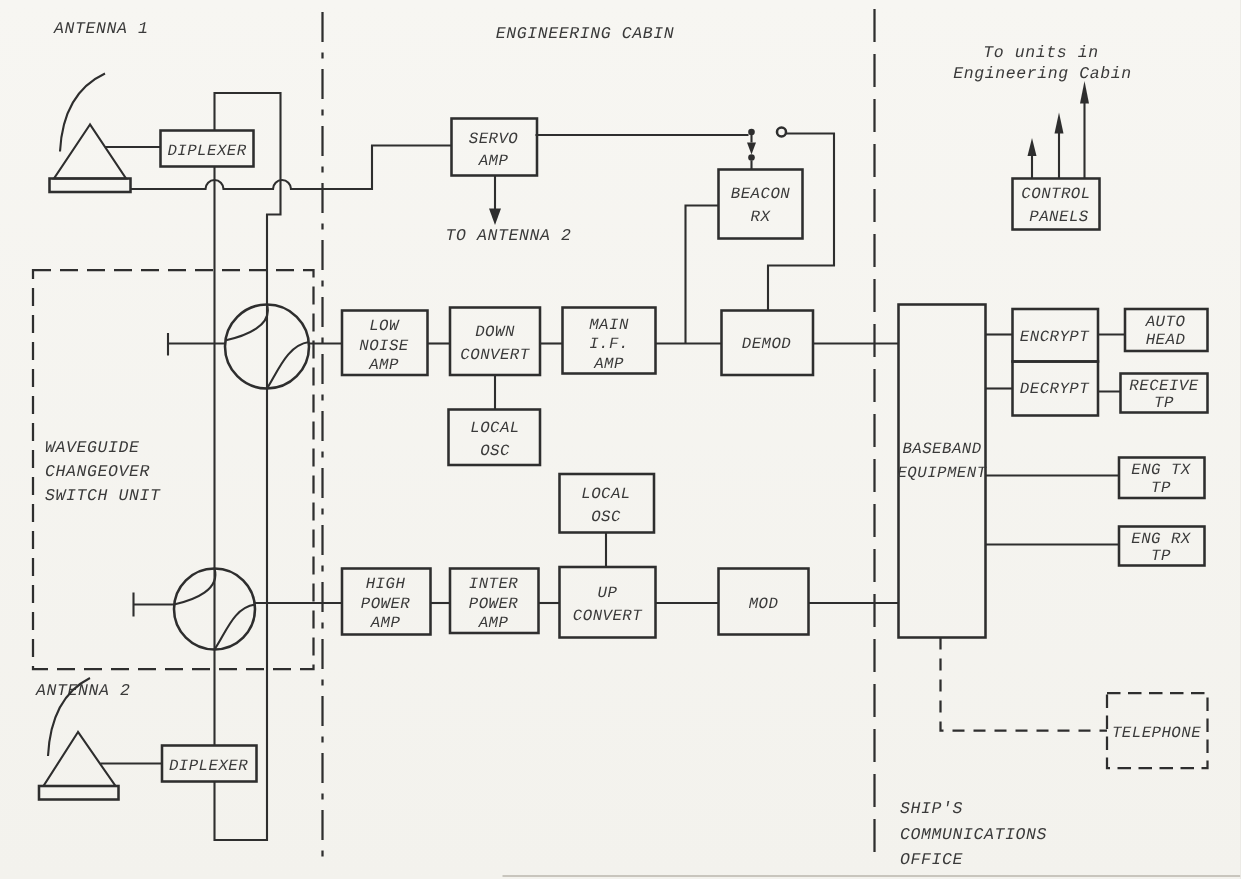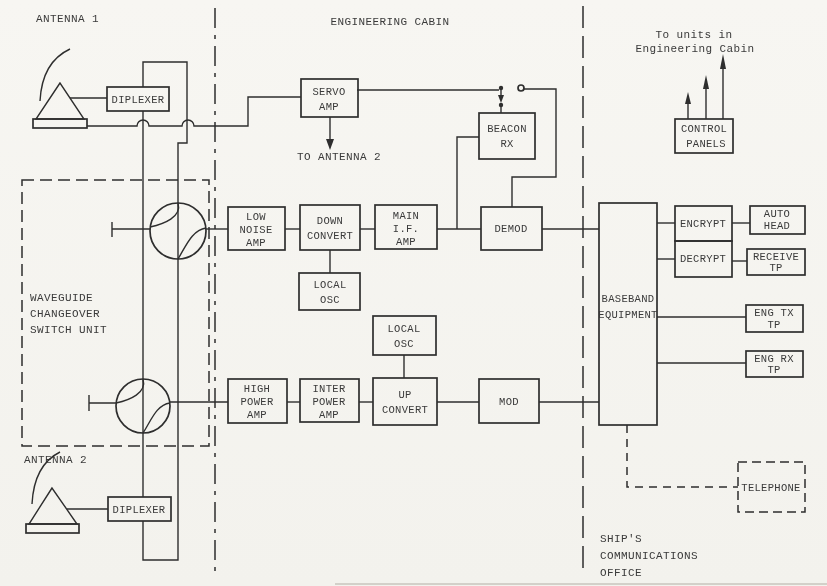--- a/index.html
+++ b/index.html
@@ -1,16 +1,16 @@
 <!DOCTYPE html>
 <html><head>
 <meta charset="utf-8">
 <style>
   html,body{margin:0;padding:0;background:#e9e7e2;}
-  .page{width:827px;height:586px;background:linear-gradient(#f7f6f2,#f3f2ed);position:relative;overflow:hidden;}
+  .page{width:827px;height:586px;background:linear-gradient(#f7f6f2,#f3f2ed);position:relative;overflow:hidden;font-style:italic;}
   svg{display:block;}
   .t{font-family:"Liberation Mono","DejaVu Sans Mono",monospace;font-size:10.5px;fill:#3a3a3a;text-anchor:middle;letter-spacing:.3px;}
   .h{font-family:"Liberation Mono","DejaVu Sans Mono",monospace;font-size:11px;fill:#3a3a3a;text-anchor:start;letter-spacing:.4px;}
   .hm{font-family:"Liberation Mono","DejaVu Sans Mono",monospace;font-size:11px;fill:#3a3a3a;text-anchor:middle;letter-spacing:.4px;}
   .bx{fill:none;stroke:#2e2e2e;stroke-width:1.7;}
   .ln{fill:none;stroke:#2e2e2e;stroke-width:1.4;}
   .dsh{fill:none;stroke:#2e2e2e;stroke-width:1.5;}
   .ah{fill:#2e2e2e;stroke:none;}
 </style>
 </head>

